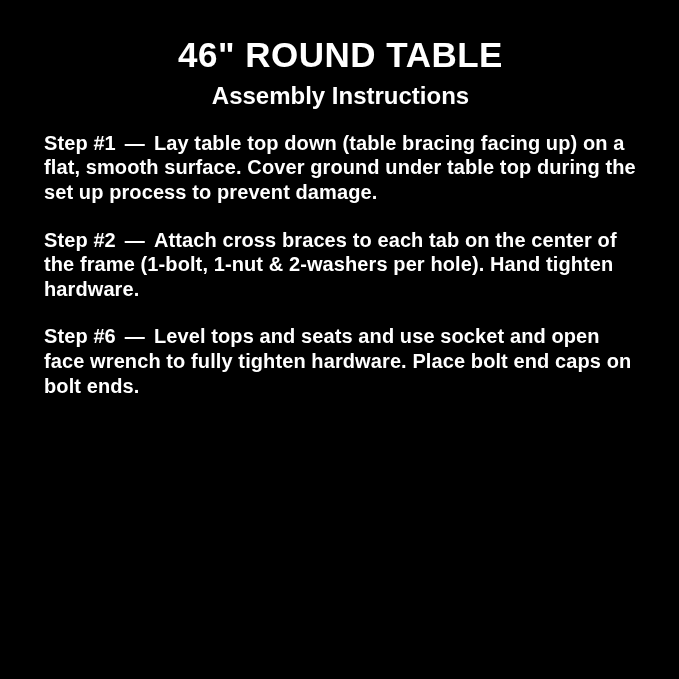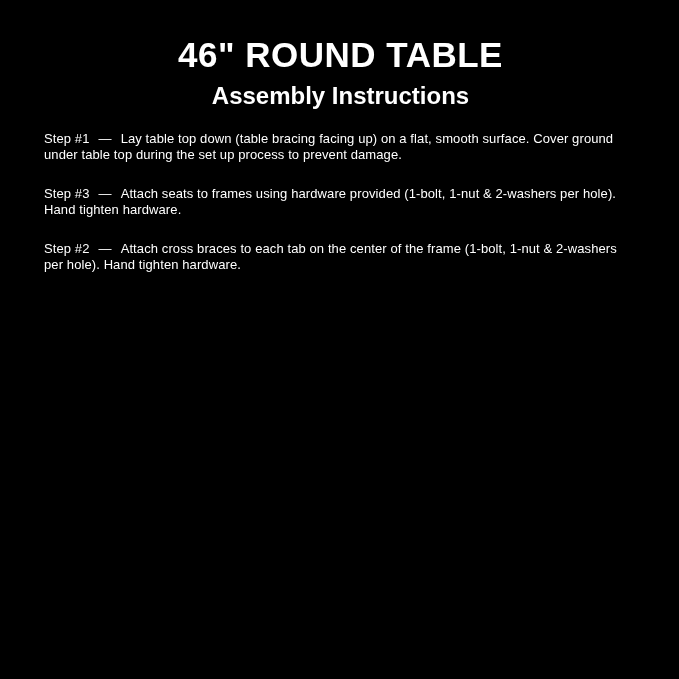--- a/index.html
+++ b/index.html
@@ -31,22 +31,22 @@
     margin: 0 0 8px 0;
     line-height: 1.1;
   }
   .subtitle {
     font-size: 24px;
     font-weight: 700;
     margin: 0;
     line-height: 1.1;
   }
   .steps p.step {
-    font-size: 13px;
-    font-weight: 400;
+    font-size: 20px;
+    font-weight: 700;
     line-height: 1.23;
     margin: 0 0 23px 0;
     letter-spacing: 0.1px;
   }
   .dash {
     margin: 0 9px;
   }
 </style>
 </head>
 <body>
@@ -54,19 +54,19 @@
 <div class="poster">
   <div class="header">
     <h1 class="title">46" ROUND TABLE</h1>
     <h2 class="subtitle">Assembly Instructions</h2>
   </div>
 
   <div class="steps">
     <p class="step"><span>Step #1</span><span class="dash">—</span><span>Lay table top down (table bracing facing up) on a flat, smooth surface. Cover ground under table top during the set up process to prevent damage.</span></p>
 
 
-    <p class="step"><span>Step #3</span><span class="dash">—</span><span>Attach seats to frames using hardware provided (1-bolt, 1-nut &amp; 2-washers per hole). Hand tighten hardware.</span></p>
 
     <p class="step"><span>Step #2</span><span class="dash">—</span><span>Attach cross braces to each tab on the center of the frame (1-bolt, 1-nut &amp; 2-washers per hole). Hand tighten hardware.</span></p>
 
 
+    <p class="step"><span>Step #6</span><span class="dash">—</span><span>Level tops and seats and use socket and open face wrench to fully tighten hardware. Place bolt end caps on bolt ends.</span></p>
   </div>
 </div>
 
 </body></html>

